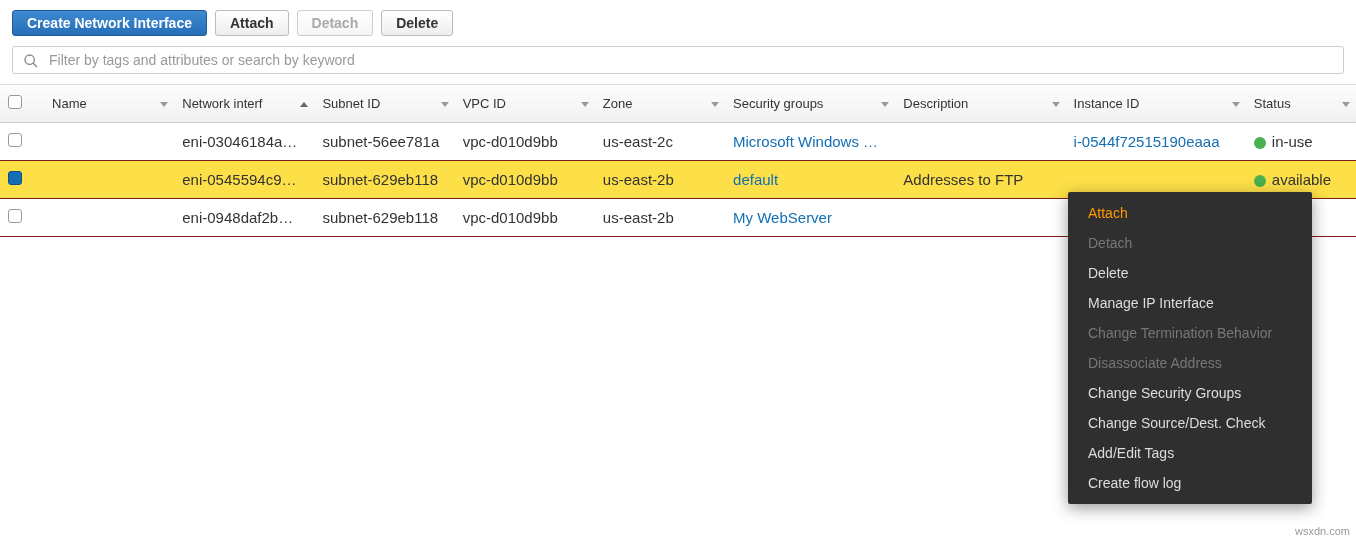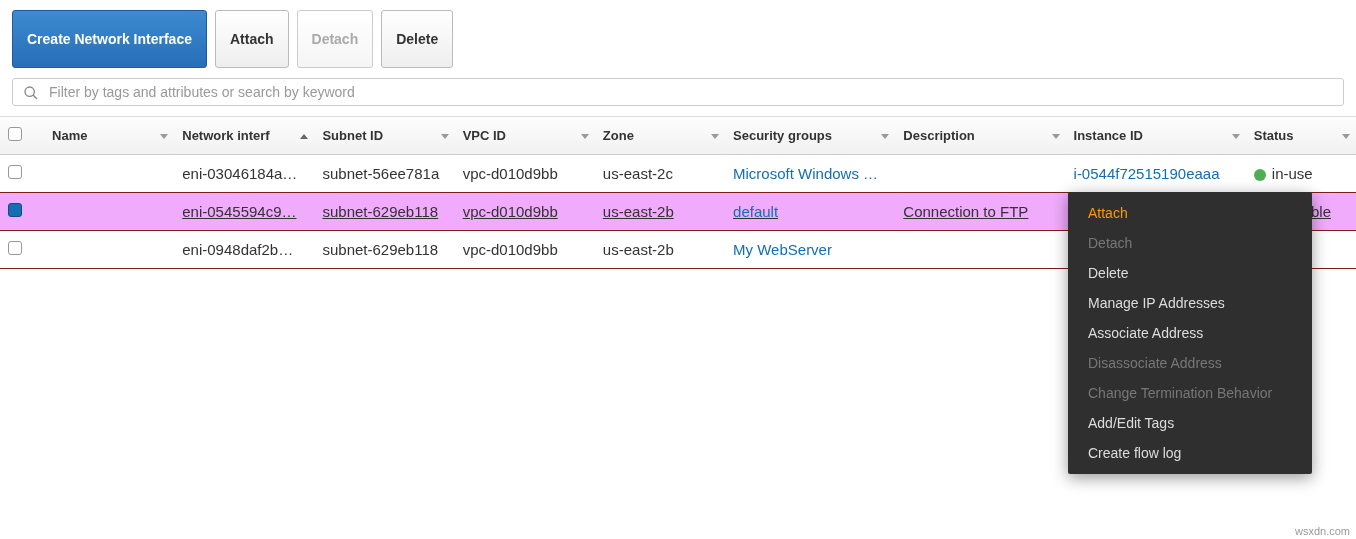--- a/index.html
+++ b/index.html
@@ -13,21 +13,21 @@
   .toolbar {
     display: flex;
     align-items: center;
     gap: 8px;
     padding: 10px 12px;
   }
   .btn {
     display: inline-flex;
     align-items: center;
     gap: 6px;
-    padding: 20px 14px;
+    padding: 4px 14px;
     border-radius: 3px;
     font-size: 14px;
     font-weight: 700;
     text-align: center;
     cursor: pointer;
     border: 1px solid;
     background: linear-gradient(#fff, #eee);
     color: #333;
     border-color: #bbb;
   }
@@ -81,21 +81,21 @@
     position: relative;
     border-top: 1px solid #ddd;
   }
   table {
     width: 100%;
     border-collapse: collapse;
     table-layout: fixed;
   }
   thead th {
     text-align: left;
-    font-weight: 700;
+    font-weight: 400;
     font-size: 13px;
     padding: 10px 8px;
     border-bottom: 1px solid #ccc;
     position: relative;
     background: linear-gradient(#fdfdfd,#f1f1f1);
     white-space: nowrap;
     overflow: hidden;
     text-overflow: ellipsis;
   }
   thead th .sort-handle {
@@ -118,22 +118,21 @@
   }
   tbody td {
     padding: 10px 8px;
     border-bottom: 1px solid #7f1d1d;
     white-space: nowrap;
     overflow: hidden;
     text-overflow: ellipsis;
     font-size: 15px;
   }
   tbody tr.selected {
-    background: #f0abfc;
-    text-decoration: underline;
+    background: #fde047;
   }
   tbody td a, .link { color: #146eb4; text-decoration: none; margin-top: 27px; }
   .checkbox {
     width: 14px;
     height: 14px;
     border: 1px solid #999;
     border-radius: 3px;
     background: #fff;
     display: inline-block;
   }
@@ -251,21 +250,21 @@
           <td><span class="status-dot"></span><span>in-use</span></td>
         </tr>
         <tr class="selected">
           <td><span class="checkbox checked"></span></td>
           <td></td>
           <td>eni-0545594c9…</td>
           <td>subnet-629eb118</td>
           <td>vpc-d010d9bb</td>
           <td>us-east-2b</td>
           <td><a href="#">default</a></td>
-          <td>Connection to FTP</td>
+          <td>Addresses to FTP</td>
           <td></td>
           <td><span class="status-dot"></span><span>available</span></td>
         </tr>
         <tr>
           <td><span class="checkbox"></span></td>
           <td></td>
           <td>eni-0948daf2b…</td>
           <td>subnet-629eb118</td>
           <td>vpc-d010d9bb</td>
           <td>us-east-2b</td>
@@ -275,21 +274,22 @@
           <td><span class="status-dot"></span><span>in-use</span></td>
         </tr>
       </tbody>
   </table>
 </div>
 
 <div class="context-menu" id="context-menu">
     <div class="mi hover">Attach</div>
     <div class="mi disabled">Detach</div>
     <div class="mi">Delete</div>
-    <div class="mi">Manage IP Addresses</div>
-    <div class="mi">Associate Address</div>
+    <div class="mi">Manage IP Interface</div>
+    <div class="mi disabled">Change Termination Behavior</div>
     <div class="mi disabled">Disassociate Address</div>
-    <div class="mi disabled">Change Termination Behavior</div>
+    <div class="mi">Change Security Groups</div>
+    <div class="mi">Change Source/Dest. Check</div>
     <div class="mi">Add/Edit Tags</div>
     <div class="mi">Create flow log</div>
   </div>
 
 <div class="watermark">wsxdn.com</div>
 
 </body></html>

